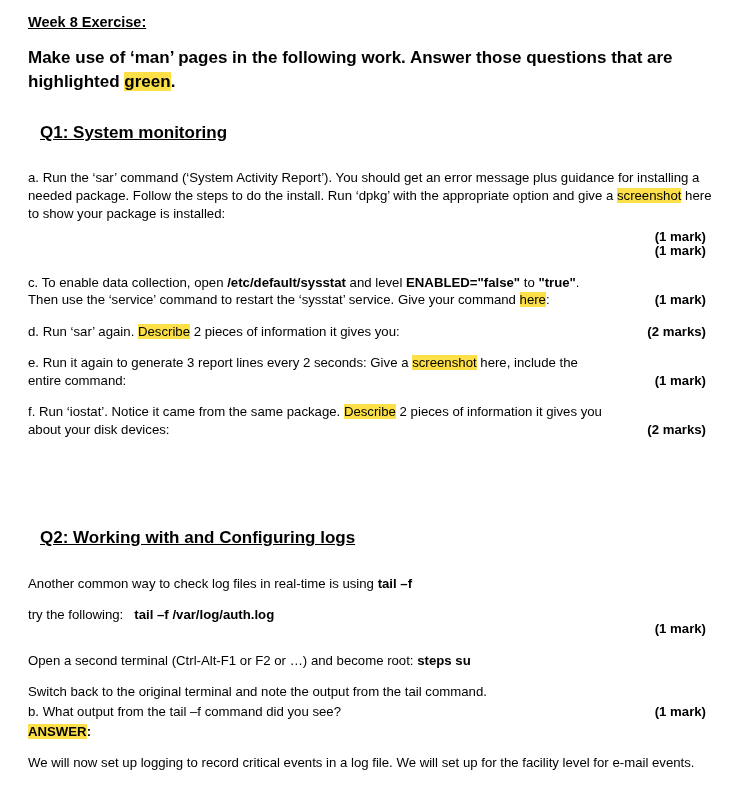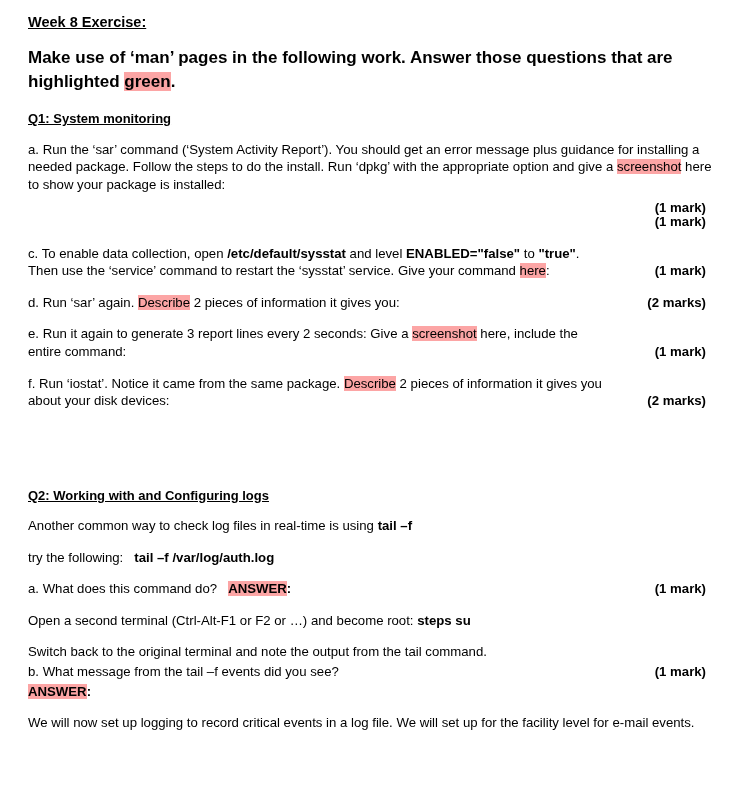--- a/index.html
+++ b/index.html
@@ -21,45 +21,45 @@
     padding: 12px;
     box-sizing: border-box;
   }
   .body-col {
     position: absolute;
     left: 28px;
     top: 0;
     width: 696px;
   }
   .hl {
-    background-color: #fca5a5;
+    background-color: #fde047;
   }
   b, .b { font-weight: bold; }
 
   .doc-title {
     font-size: 14.5px;
     font-weight: bold;
     text-decoration: underline;
     line-height: 1.18;
     margin: 0;
     padding-top: 14px;
   }
   .lead {
     font-size: 17px;
     font-weight: bold;
     line-height: 1.38;
     margin: 0;
     padding-top: 15px;
   }
   .section-head {
-    font-size: 13px;
+    font-size: 17px;
     font-weight: bold;
     text-decoration: underline;
     line-height: 1.2;
-    margin: 0;
+    margin: 12px;
     padding-top: 18px;
   }
   .para {
     font-size: 13.2px;
     line-height: 1.33;
     margin: 0;
     padding-top: 14px;
     position: relative;
   }
   .para.tighter { padding-top: 2px; }
@@ -129,30 +129,29 @@
 
     <div class="spacer-lg"></div>
 
     <div class="section-head">Q2: Working with and Configuring logs</div>
 
     <div class="para"><span>Another common way to check log files in real-time is using </span><b>tail –f</b></div>
 
     <div class="para"><span>try the following:&nbsp;&nbsp; </span><b>tail –f /var/log/auth.log</b></div>
 
     <div class="row">
-      <span class="txt"><span>a. What does this command do?&nbsp;&nbsp; </span><b class="hl">ANSWER</b><b>:</b></span>
       <span class="marks-abs">(1 mark)</span>
     </div>
 
     <div class="para"><span>Open a second terminal (Ctrl-Alt-F1 or F2 or …) and become root: </span><b>steps su</b></div>
 
     <div class="para">Switch back to the original terminal and note the output from the tail command.</div>
 
     <div class="row" style="padding-top:2px;">
-      <span class="txt">b. What message from the tail –f events did you see?</span>
+      <span class="txt">b. What output from the tail –f command did you see?</span>
       <span class="marks-abs">(1 mark)</span>
     </div>
     <div class="para tighter"><b class="hl">ANSWER</b><b>:</b></div>
 
     <div class="para">We will now set up logging to record critical events in a log file. We will set up for the facility level for e-mail events.</div>
 
   </div>
 </div>
 
 </body></html>

